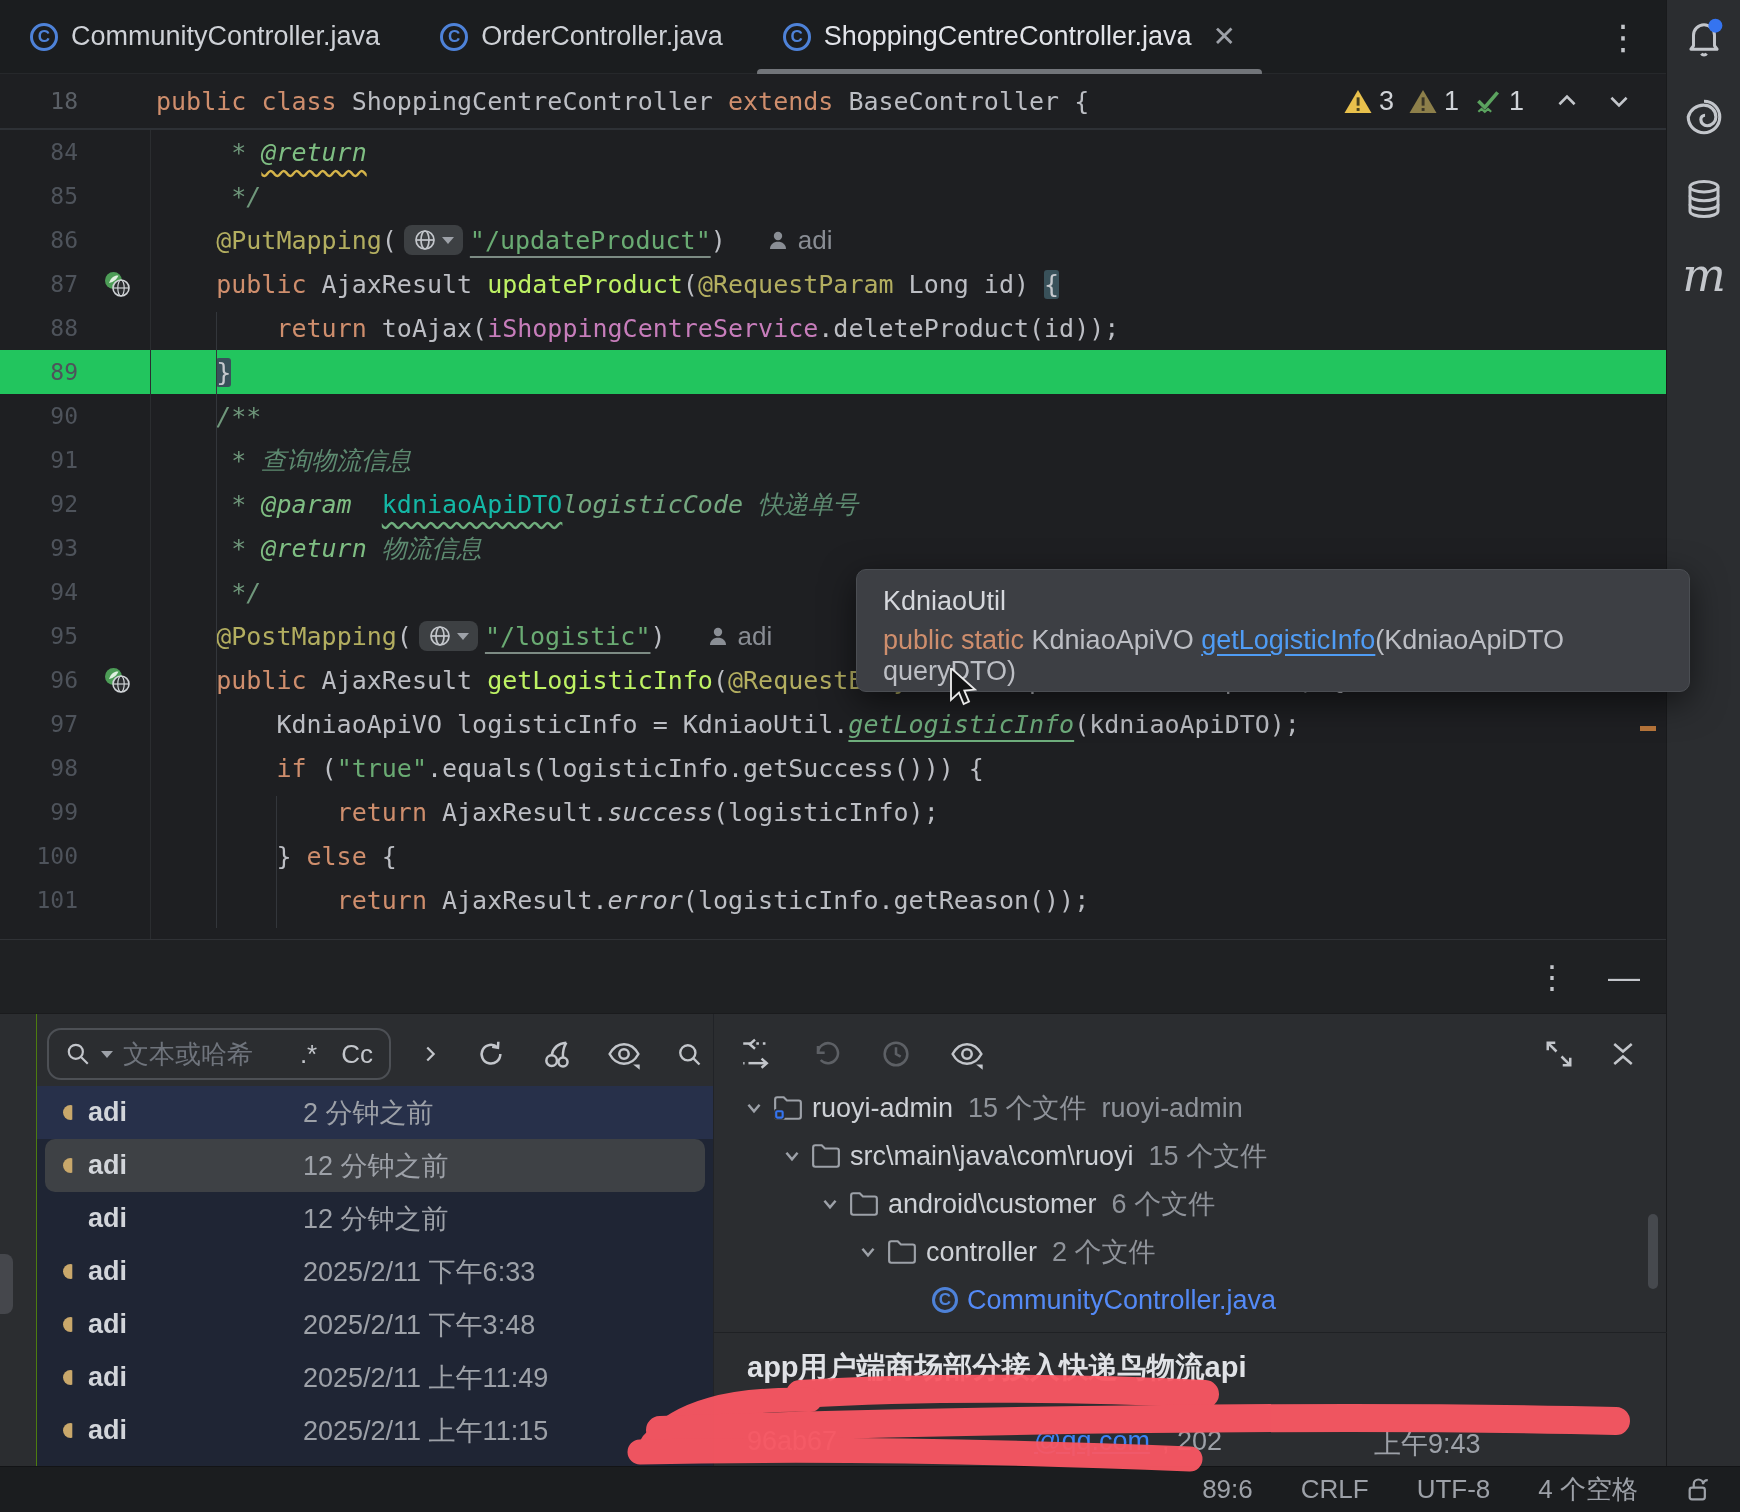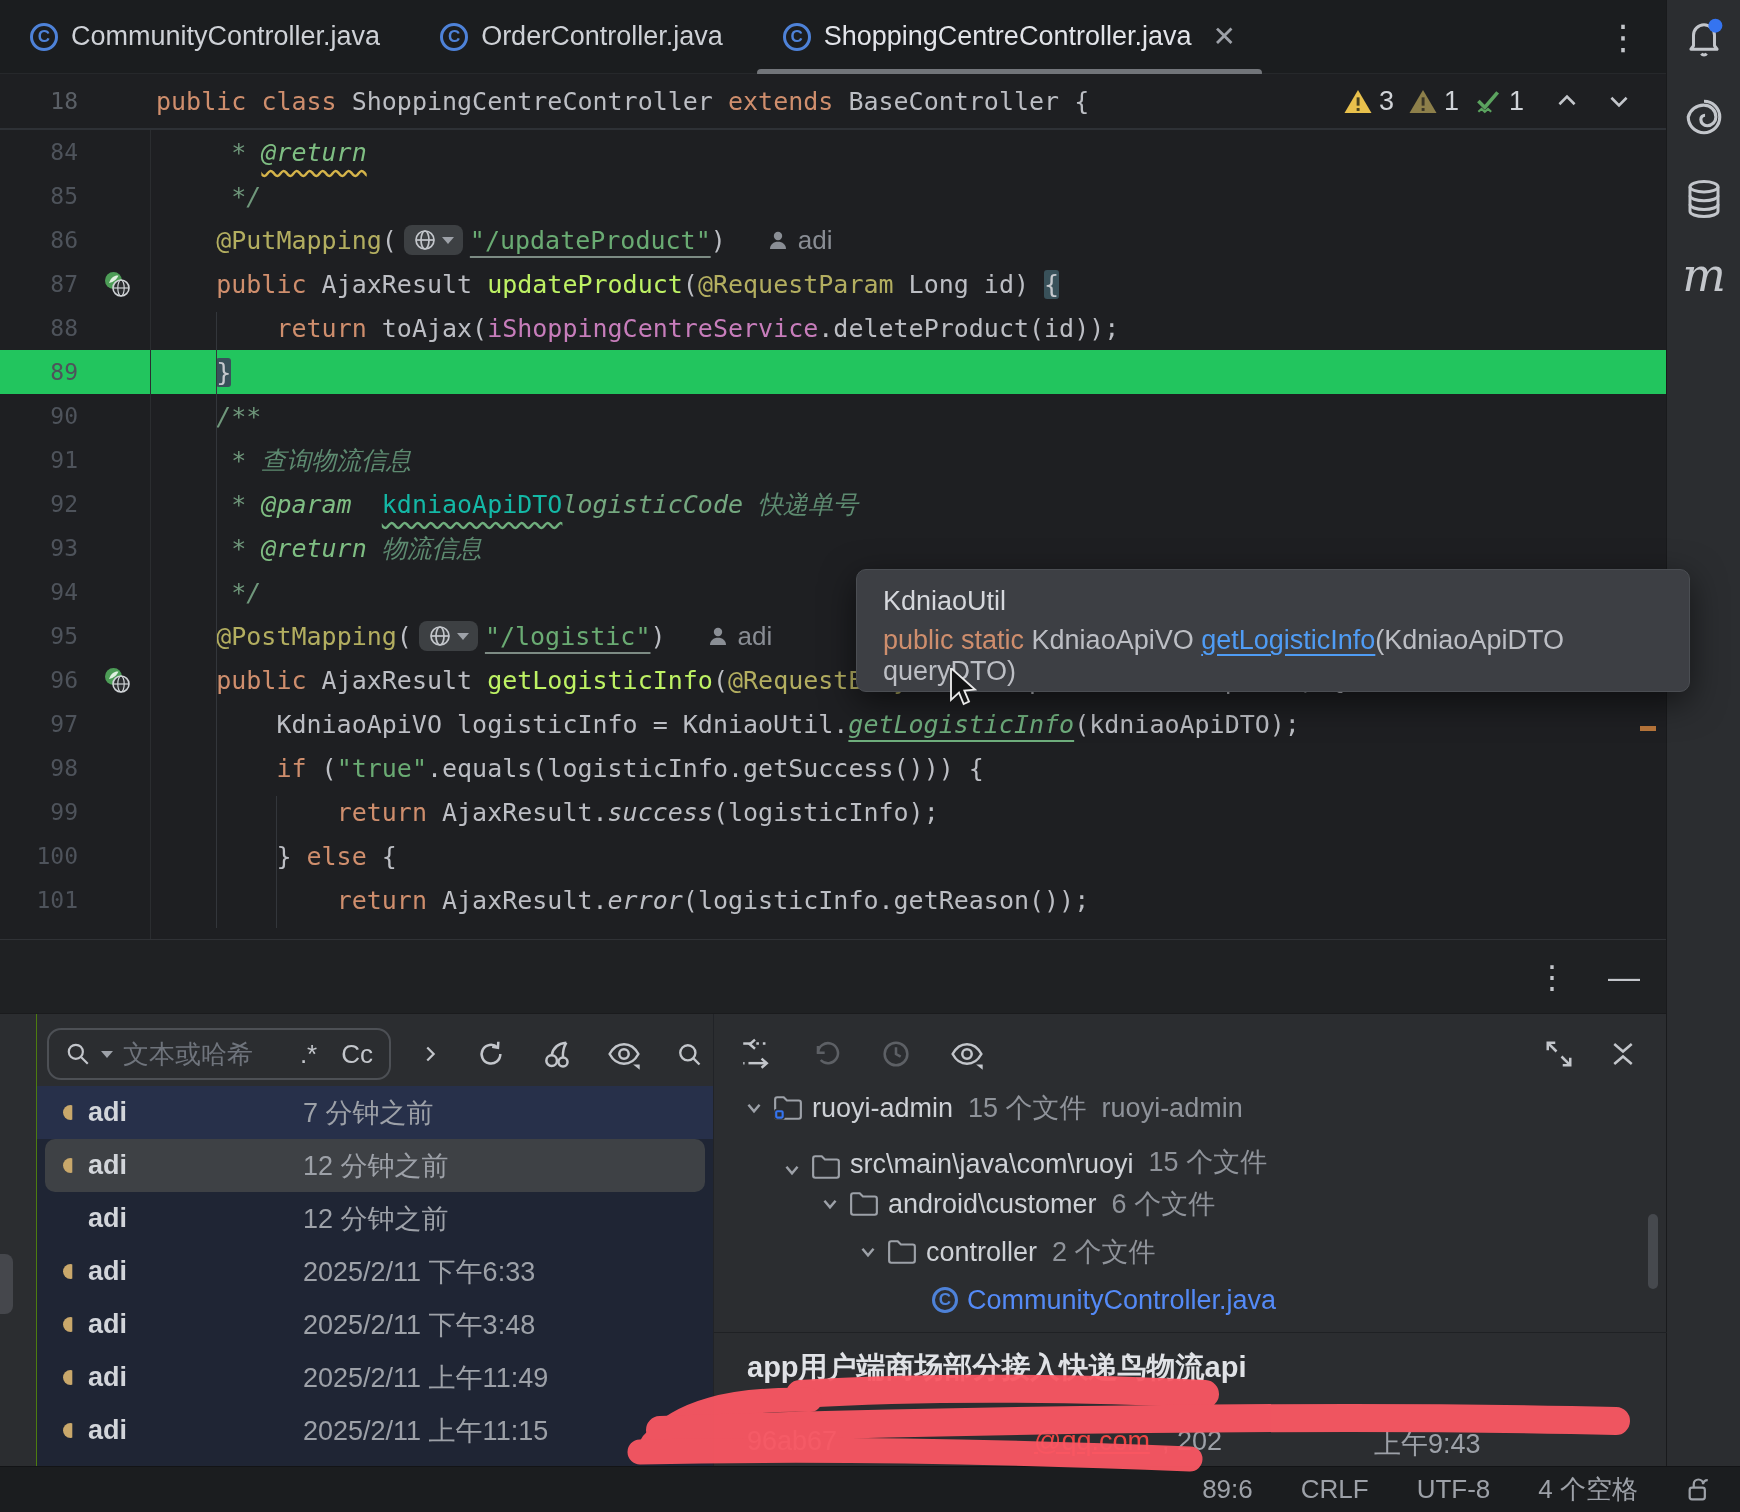--- a/index.html
+++ b/index.html
@@ -85,21 +85,21 @@
   .rtools{position:absolute;left:24px;top:14px;height:52px;display:flex;align-items:center;gap:38px;}
   .rtools-right{position:absolute;right:28px;top:14px;height:52px;display:flex;align-items:center;gap:34px;}
   .tree{position:absolute;left:0;top:70px;width:953px;}
   .tree-row{height:48px;display:flex;align-items:center;gap:9px;font-size:27px;color:#ced1d6;}
   .t-count{color:#8f939a;margin-left:6px;}
   .t-class{color:#548af7;}
   .rdivider{position:absolute;left:0;top:318px;width:953px;height:1px;background:#1f2124;}
   .cmsg{position:absolute;left:33px;top:334px;font-size:29px;font-weight:bold;color:#e0e2e6;}
   .chash{position:absolute;left:0;top:412px;width:953px;height:40px;font-size:27px;color:#9da1a8;}
   .chash span{position:absolute;}
-  .chash .lnk{color:#ef4444;text-decoration:underline;}
+  .chash .lnk{color:#3b82f6;text-decoration:underline;}
   
   .scribble{position:absolute;left:0;top:0;width:1740px;height:1512px;z-index:50;pointer-events:none;}
   .statusbar{position:absolute;left:0;top:1466px;width:1740px;height:46px;background:#1b1d1f;border-top:1px solid #131416;
              display:flex;align-items:center;justify-content:flex-end;gap:48px;font-size:26px;color:#9da1a8;
              padding-right:28px;box-sizing:border-box;}
   svg{display:block;}
 </style>
 </head>
 <body>
 
@@ -384,21 +384,21 @@
             <circle cx="11" cy="11" r="6.5"></circle>
             <line x1="16" y1="16" x2="21" y2="21"></line>
           </svg>
       </span>
     </div>
     <div class="scrollv" style="left:658px;top:88px;height:100px"></div>
     <div class="commitlist" id="commits">
         <div class="commit-row recent">
           <span class="c-dot"></span>
           <span class="c-author">adi</span>
-          <span class="c-time">7 分钟之前</span>
+          <span class="c-time">2 分钟之前</span>
         </div>
         <div class="commit-row selected">
           <span class="c-dot"></span>
           <span class="c-author">adi</span>
           <span class="c-time">12 分钟之前</span>
         </div>
         <div class="commit-row">
           <span class="c-dot none"></span>
           <span class="c-author">adi</span>
           <span class="c-time">12 分钟之前</span>
@@ -484,21 +484,21 @@
             <svg width="30" height="26" viewBox="0 0 28 24">
               <path d="M2 4 a2 2 0 0 1 2-2 h6 l3 3 h11 a2 2 0 0 1 2 2 v13 a2 2 0 0 1 -2 2 h-20 a2 2 0 0 1 -2-2 z" fill="none" stroke="#9da1a8" stroke-width="2"></path>
               <rect x="1" y="13" width="10" height="10" rx="2" fill="#2b2d30"></rect>
               <rect x="3" y="15" width="6" height="6" rx="1" fill="none" stroke="#3574f0" stroke-width="2"></rect>
             </svg>
           </span>
           <span>ruoyi-admin</span>
           <span class="t-count">15 个文件</span>
           <span class="t-count">ruoyi-admin</span>
         </div>
-        <div class="tree-row" style="padding-left: 68px; align-items: flex-end;">
+        <div class="tree-row" style="padding-left: 68px;">
           <span>
             <svg width="20" height="20" viewBox="0 0 18 18" fill="none" stroke="#9da1a8" stroke-width="2.2">
               <polyline points="4,6 9,12 14,6"></polyline>
             </svg>
           </span>
           <span>
             <svg width="30" height="26" viewBox="0 0 28 24">
               <path d="M2 4 a2 2 0 0 1 2-2 h6 l3 3 h11 a2 2 0 0 1 2 2 v13 a2 2 0 0 1 -2 2 h-20 a2 2 0 0 1 -2-2 z" fill="none" stroke="#9da1a8" stroke-width="2"></path>
             </svg>
           </span>

